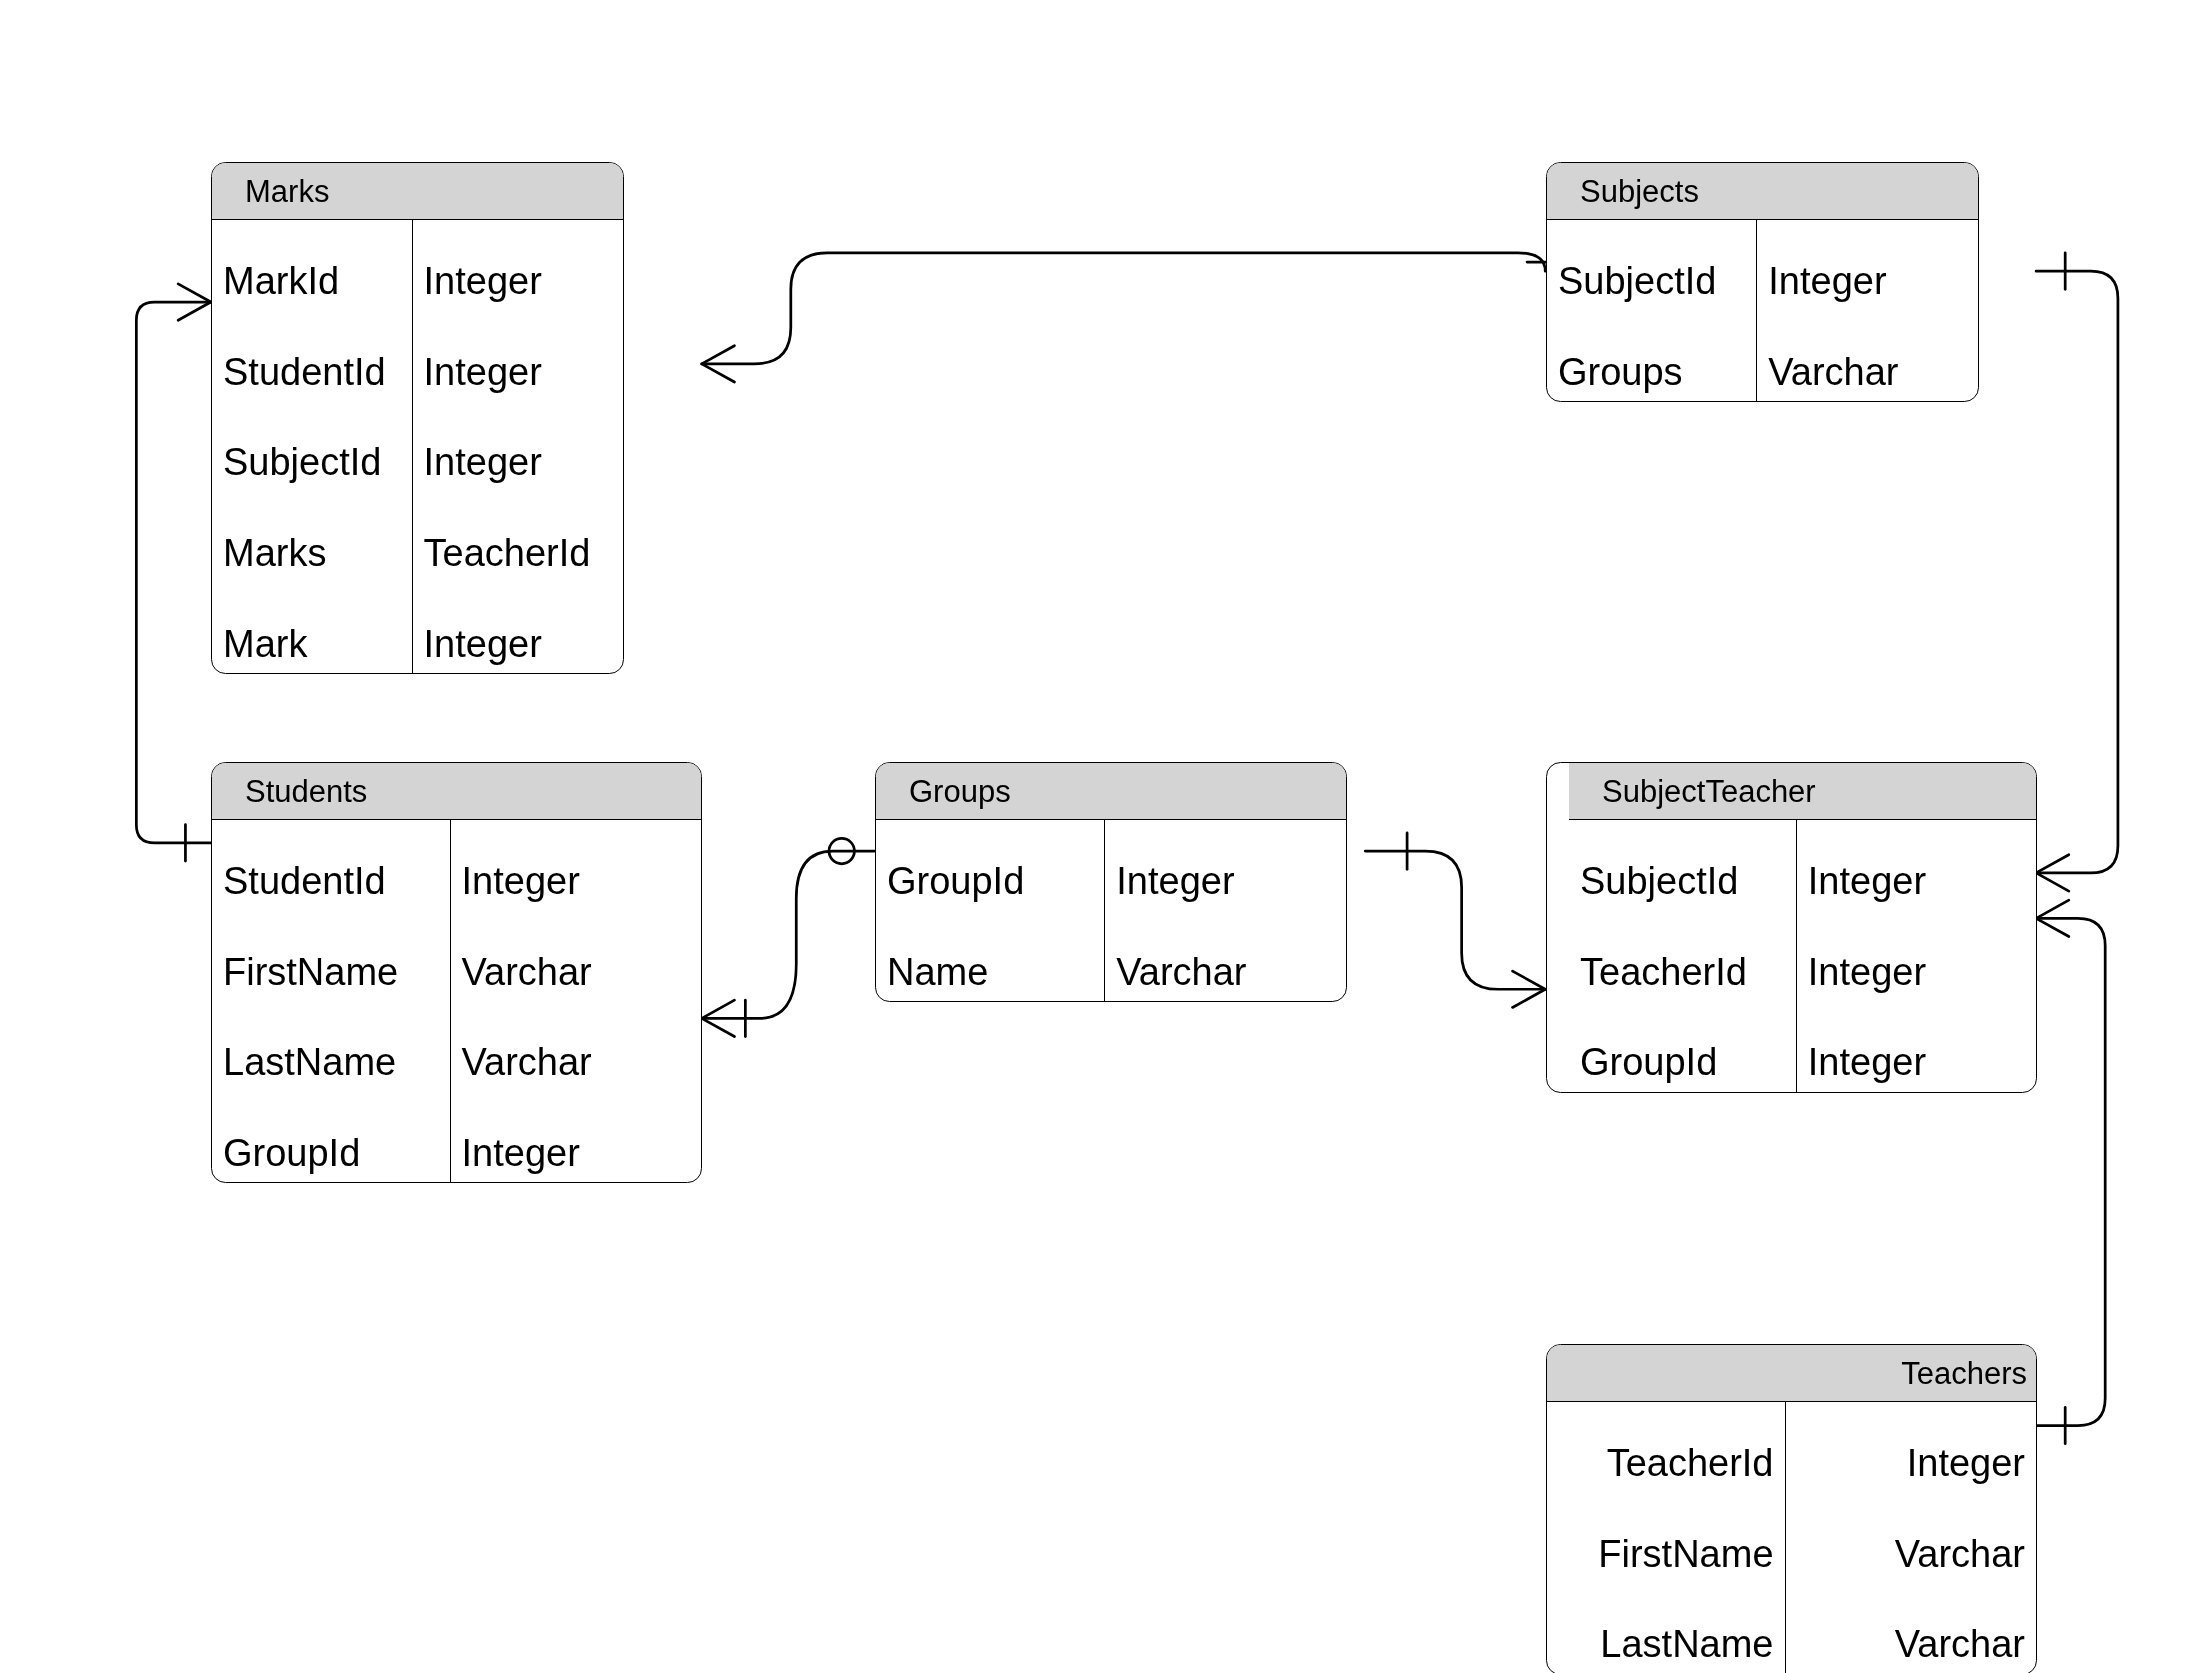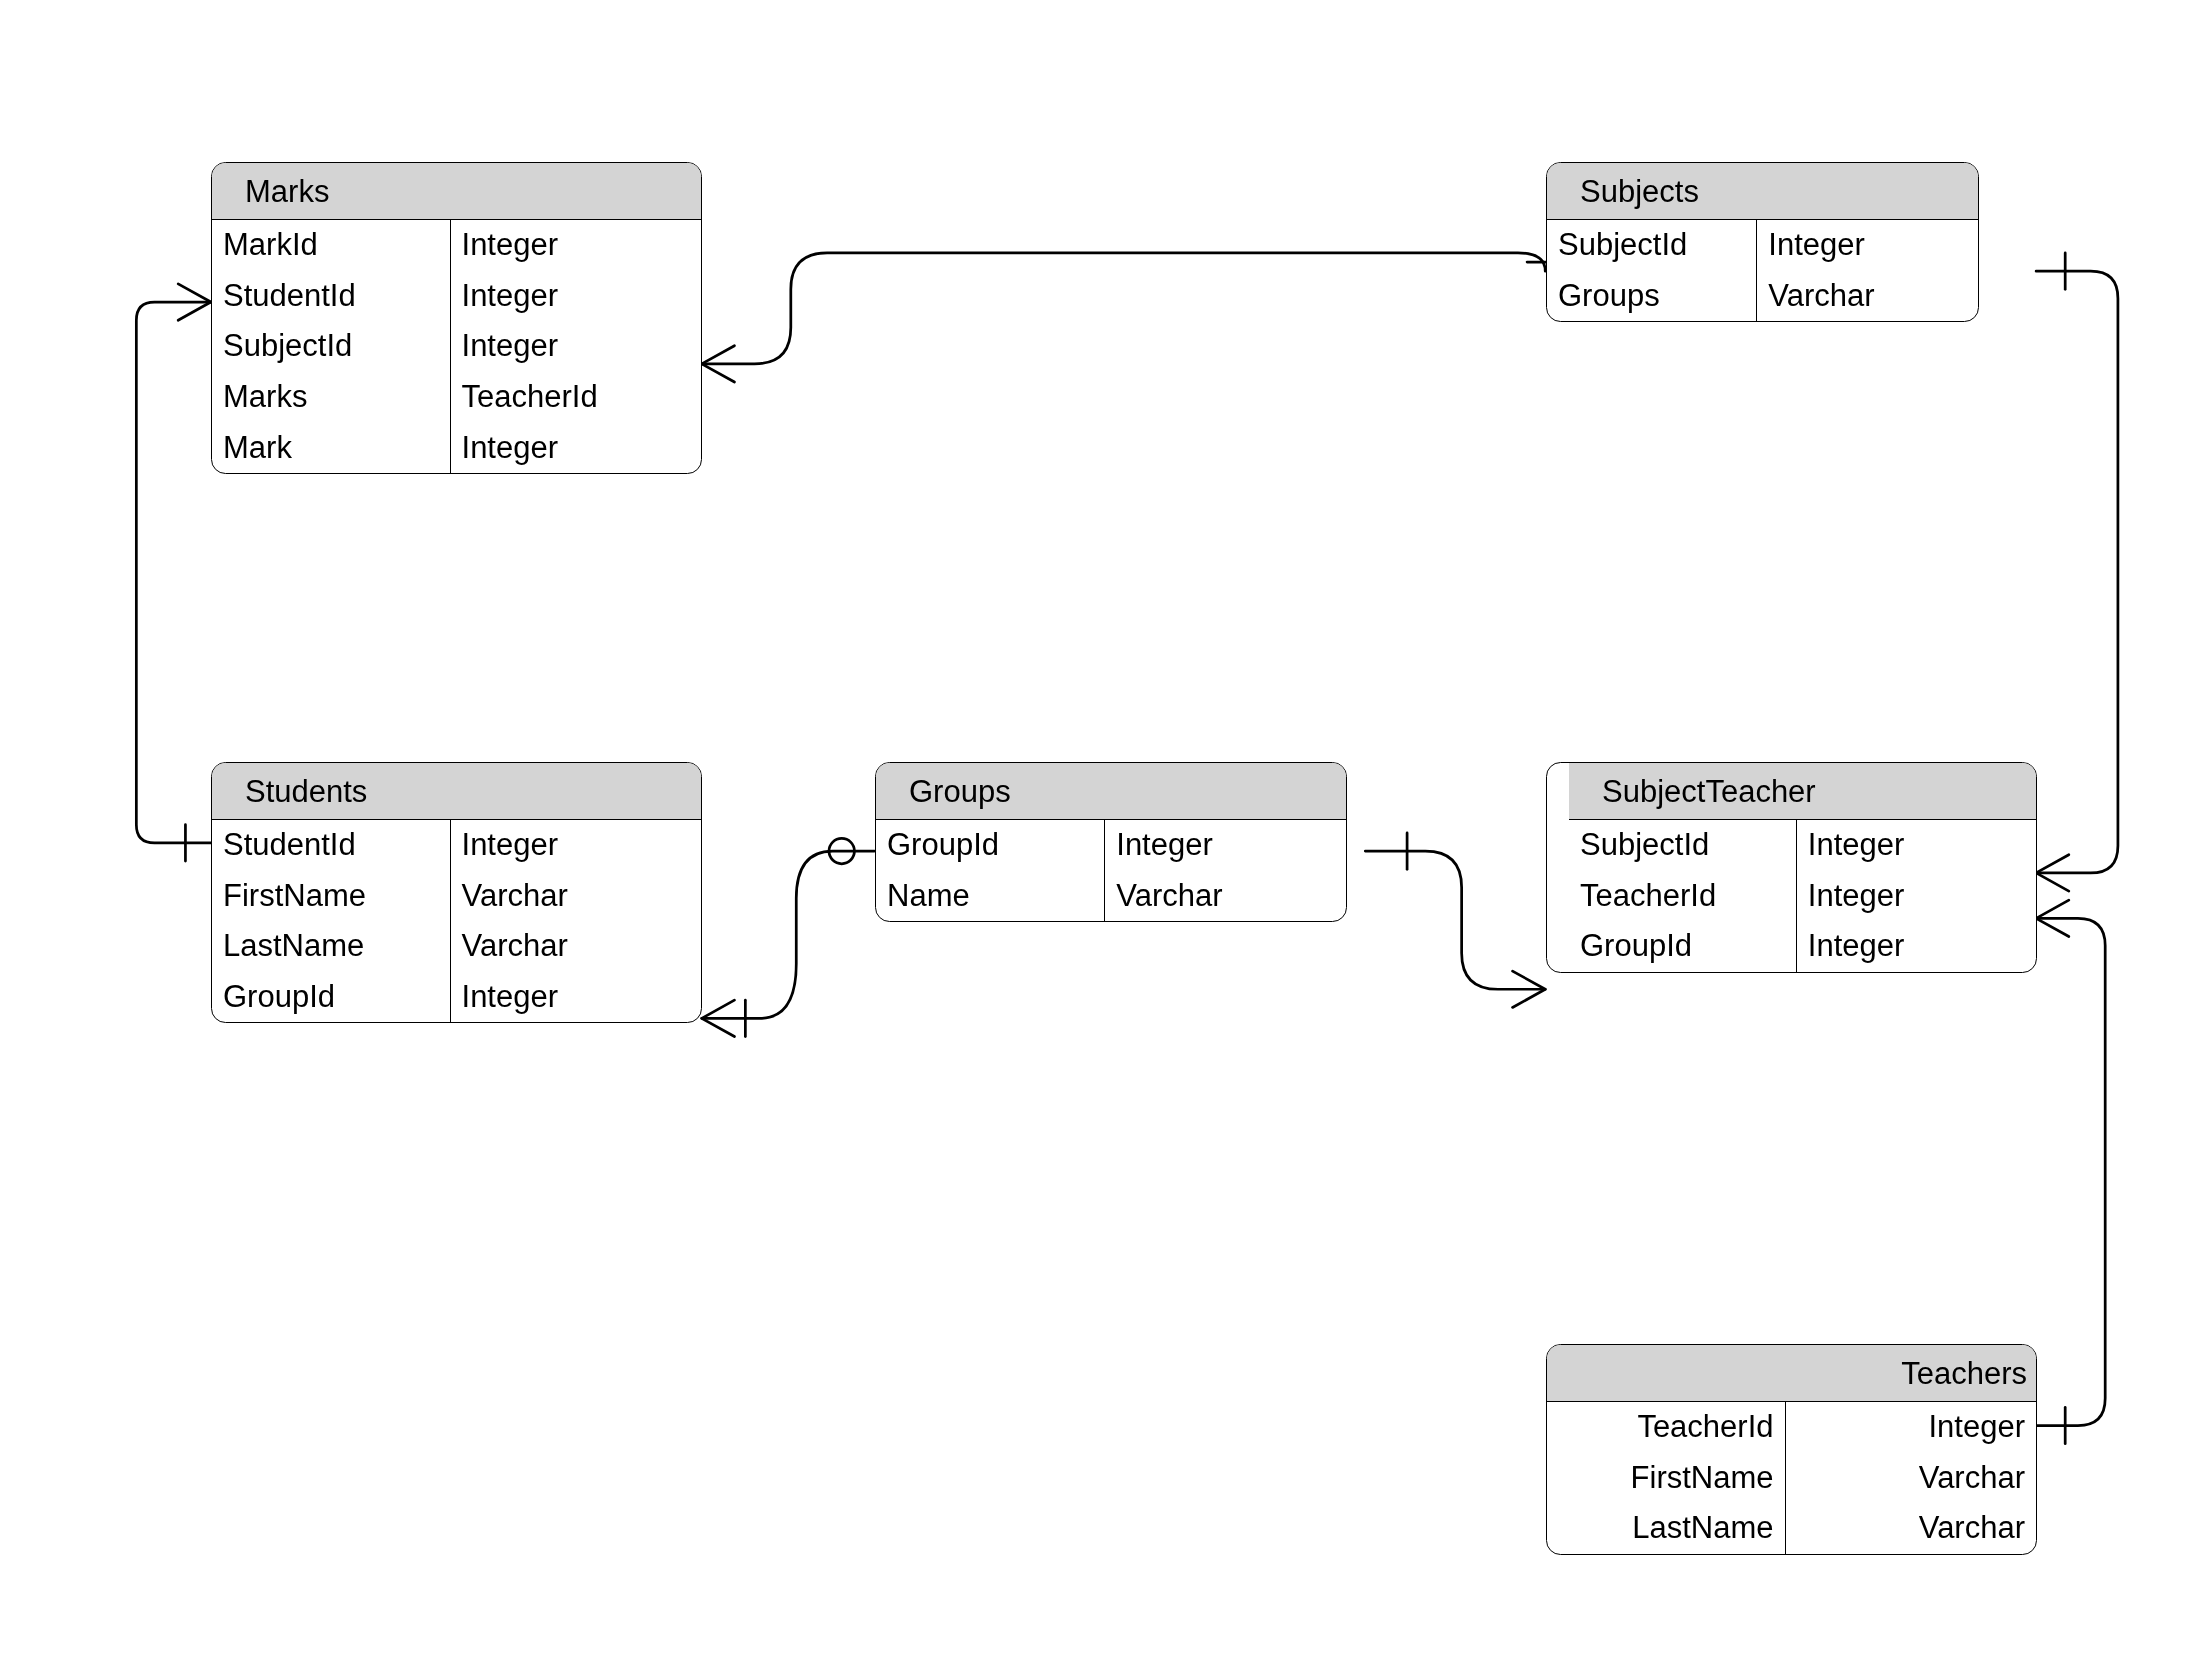--- a/index.html
+++ b/index.html
@@ -43,25 +43,26 @@
     display: flex;
   }
   .col {
     display: flex;
     flex-direction: column;
   }
   .col.names {
     border-right: 1.8px solid #000;
   }
   .cell {
-    font-size: 31px;
+    font-size: 38px;
     color: #000;
     padding: 7.3px 11px 7.3px 11px;
     white-space: nowrap;
     box-sizing: border-box;
+    margin-top: 33px;
   }
 </style>
 </head>
 <body>
 
 <div class="canvas">
 
   <svg class="connectors" viewBox="0 0 2406 1841" width="2187" height="1674">
     <g stroke="#000" stroke-width="3" fill="none" stroke-linecap="round" stroke-linejoin="round">
 
@@ -98,21 +99,21 @@
 
       <path d="M 2240,1568 L 2286,1568 Q 2316,1568 2316,1538 L 2316,1040 Q 2316,1010 2286,1010 L 2240,1010"></path>
 
       <path d="M 2272,1548 L 2272,1588"></path>
 
       <path d="M 2240,1010 L 2276,990 M 2240,1010 L 2276,1030"></path>
 
     </g>
   </svg>
 
-  <div class="entity" style="left:211px; top:162px; width:491px;">
+  <div class="entity" style="left:211px; top:162px; width:413px;">
     <div class="entity-header"><span>Marks</span></div>
     <div class="entity-body">
       <div class="col names" style="width:238px;">
         <div class="cell">MarkId</div>
         <div class="cell">StudentId</div>
         <div class="cell">SubjectId</div>
         <div class="cell">Marks</div>
         <div class="cell">Mark</div>
       </div>
       <div class="col types" style="width:251px;">

